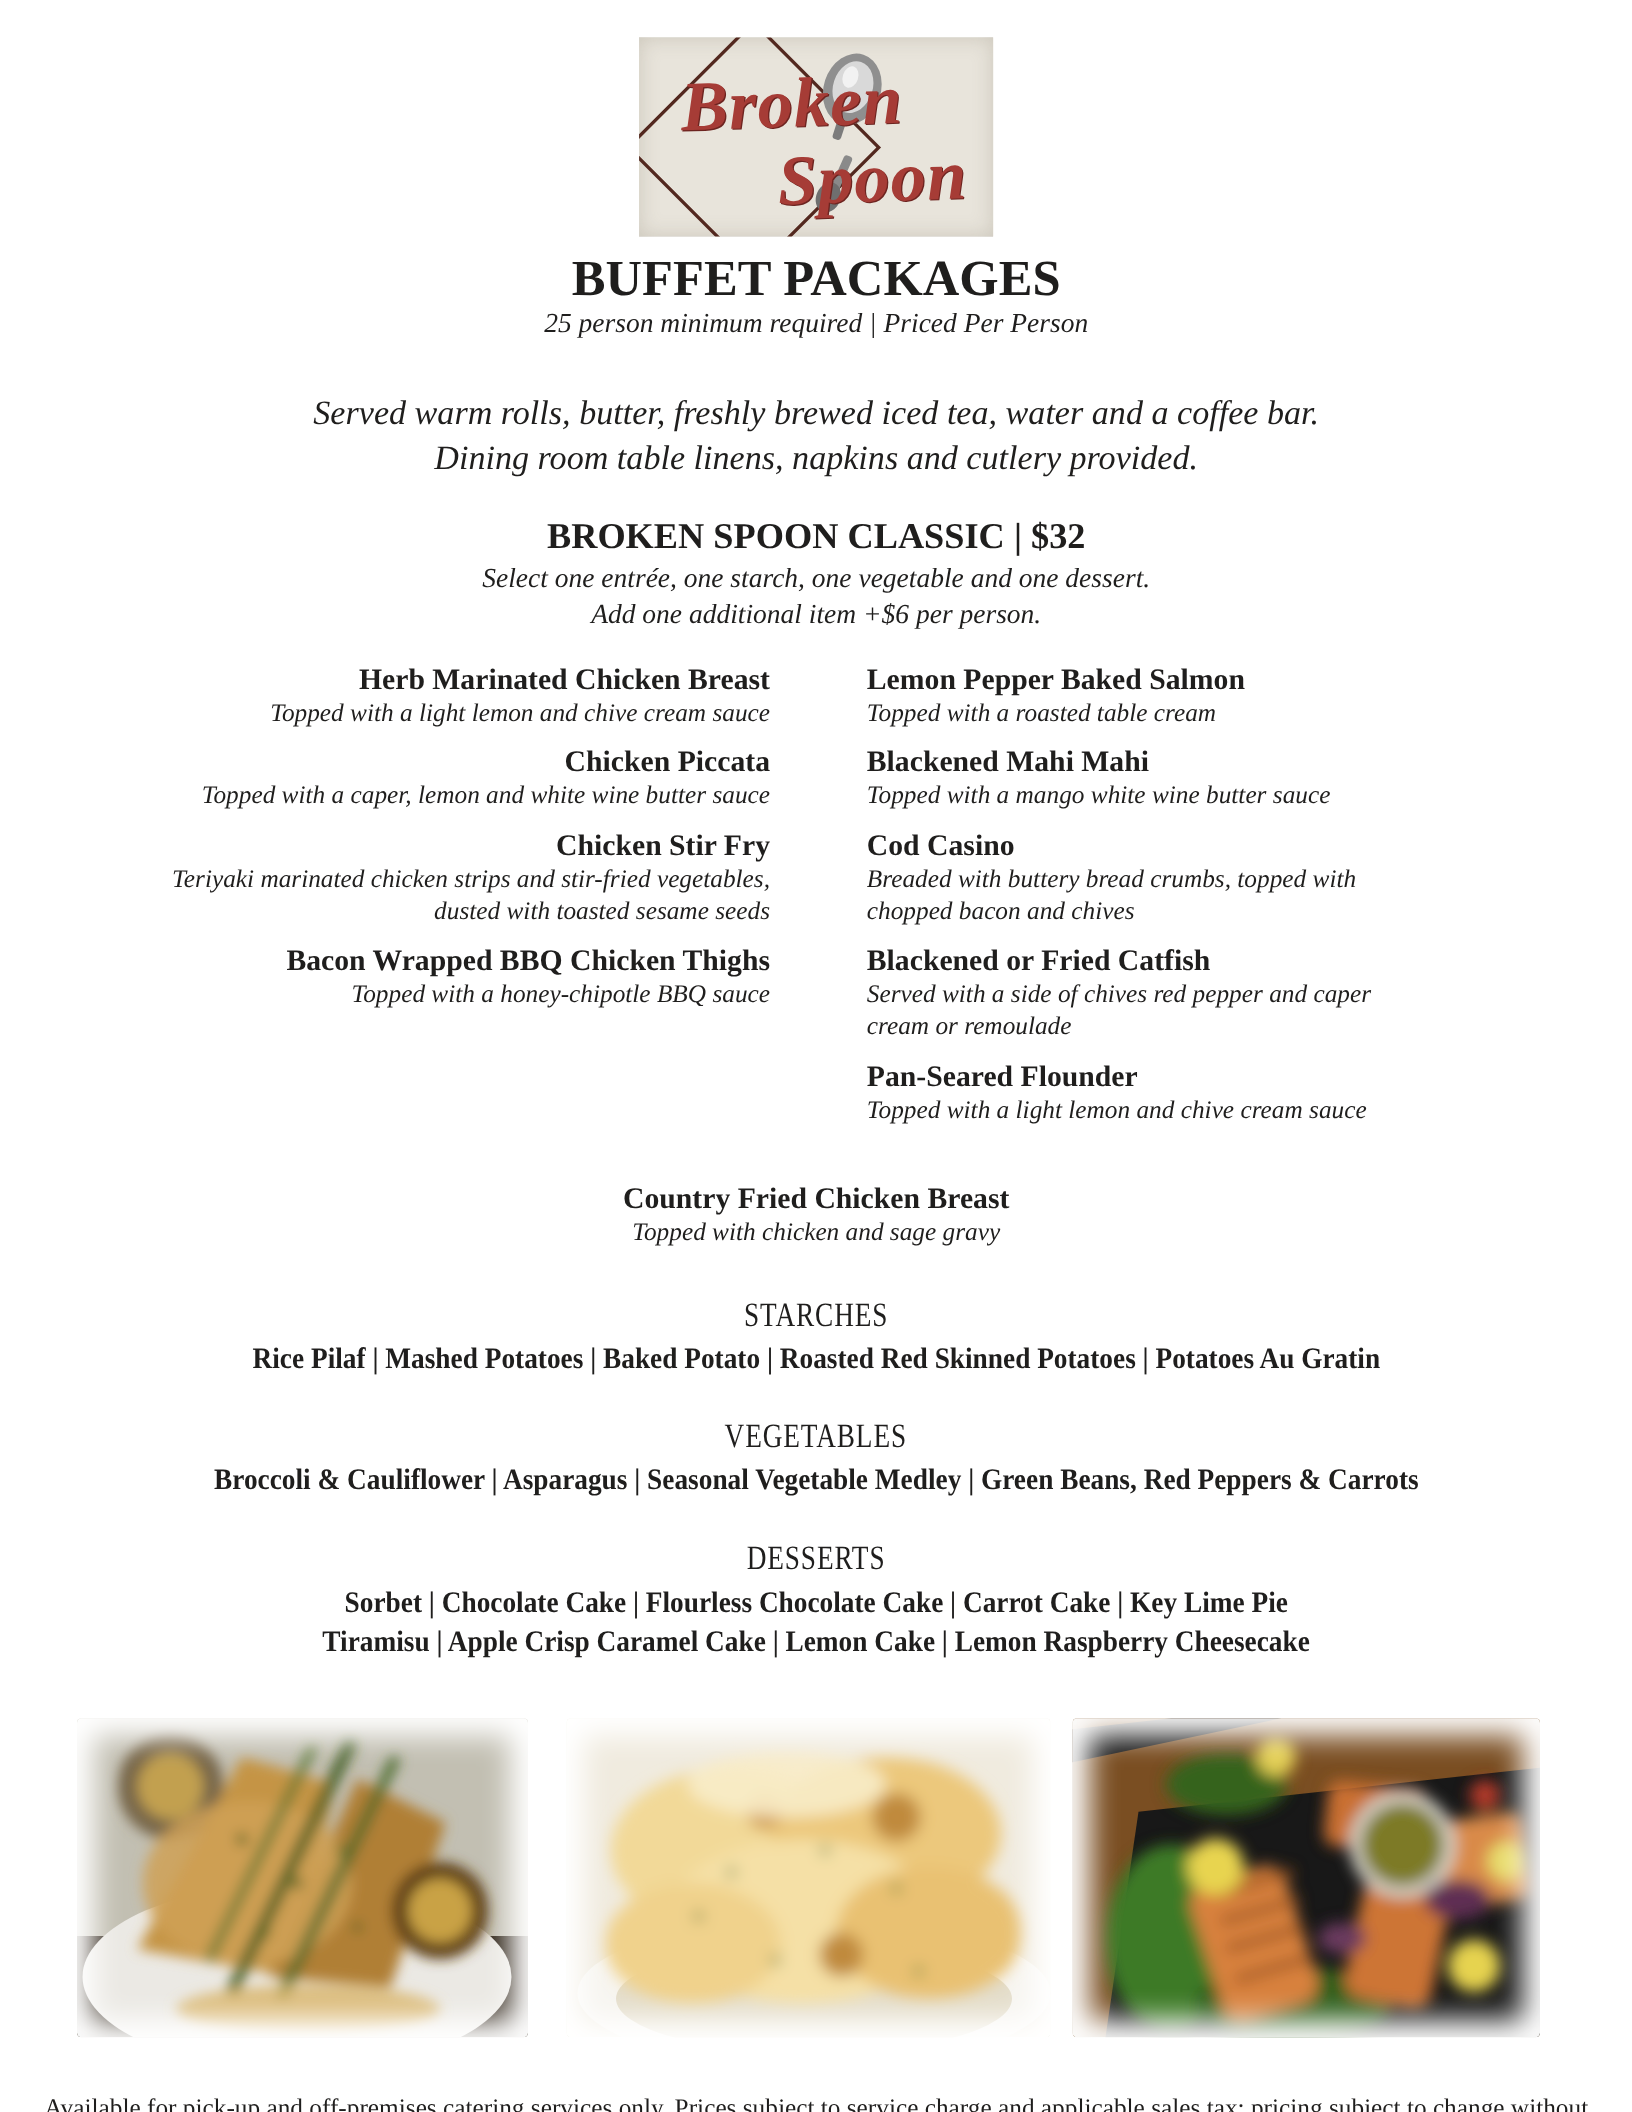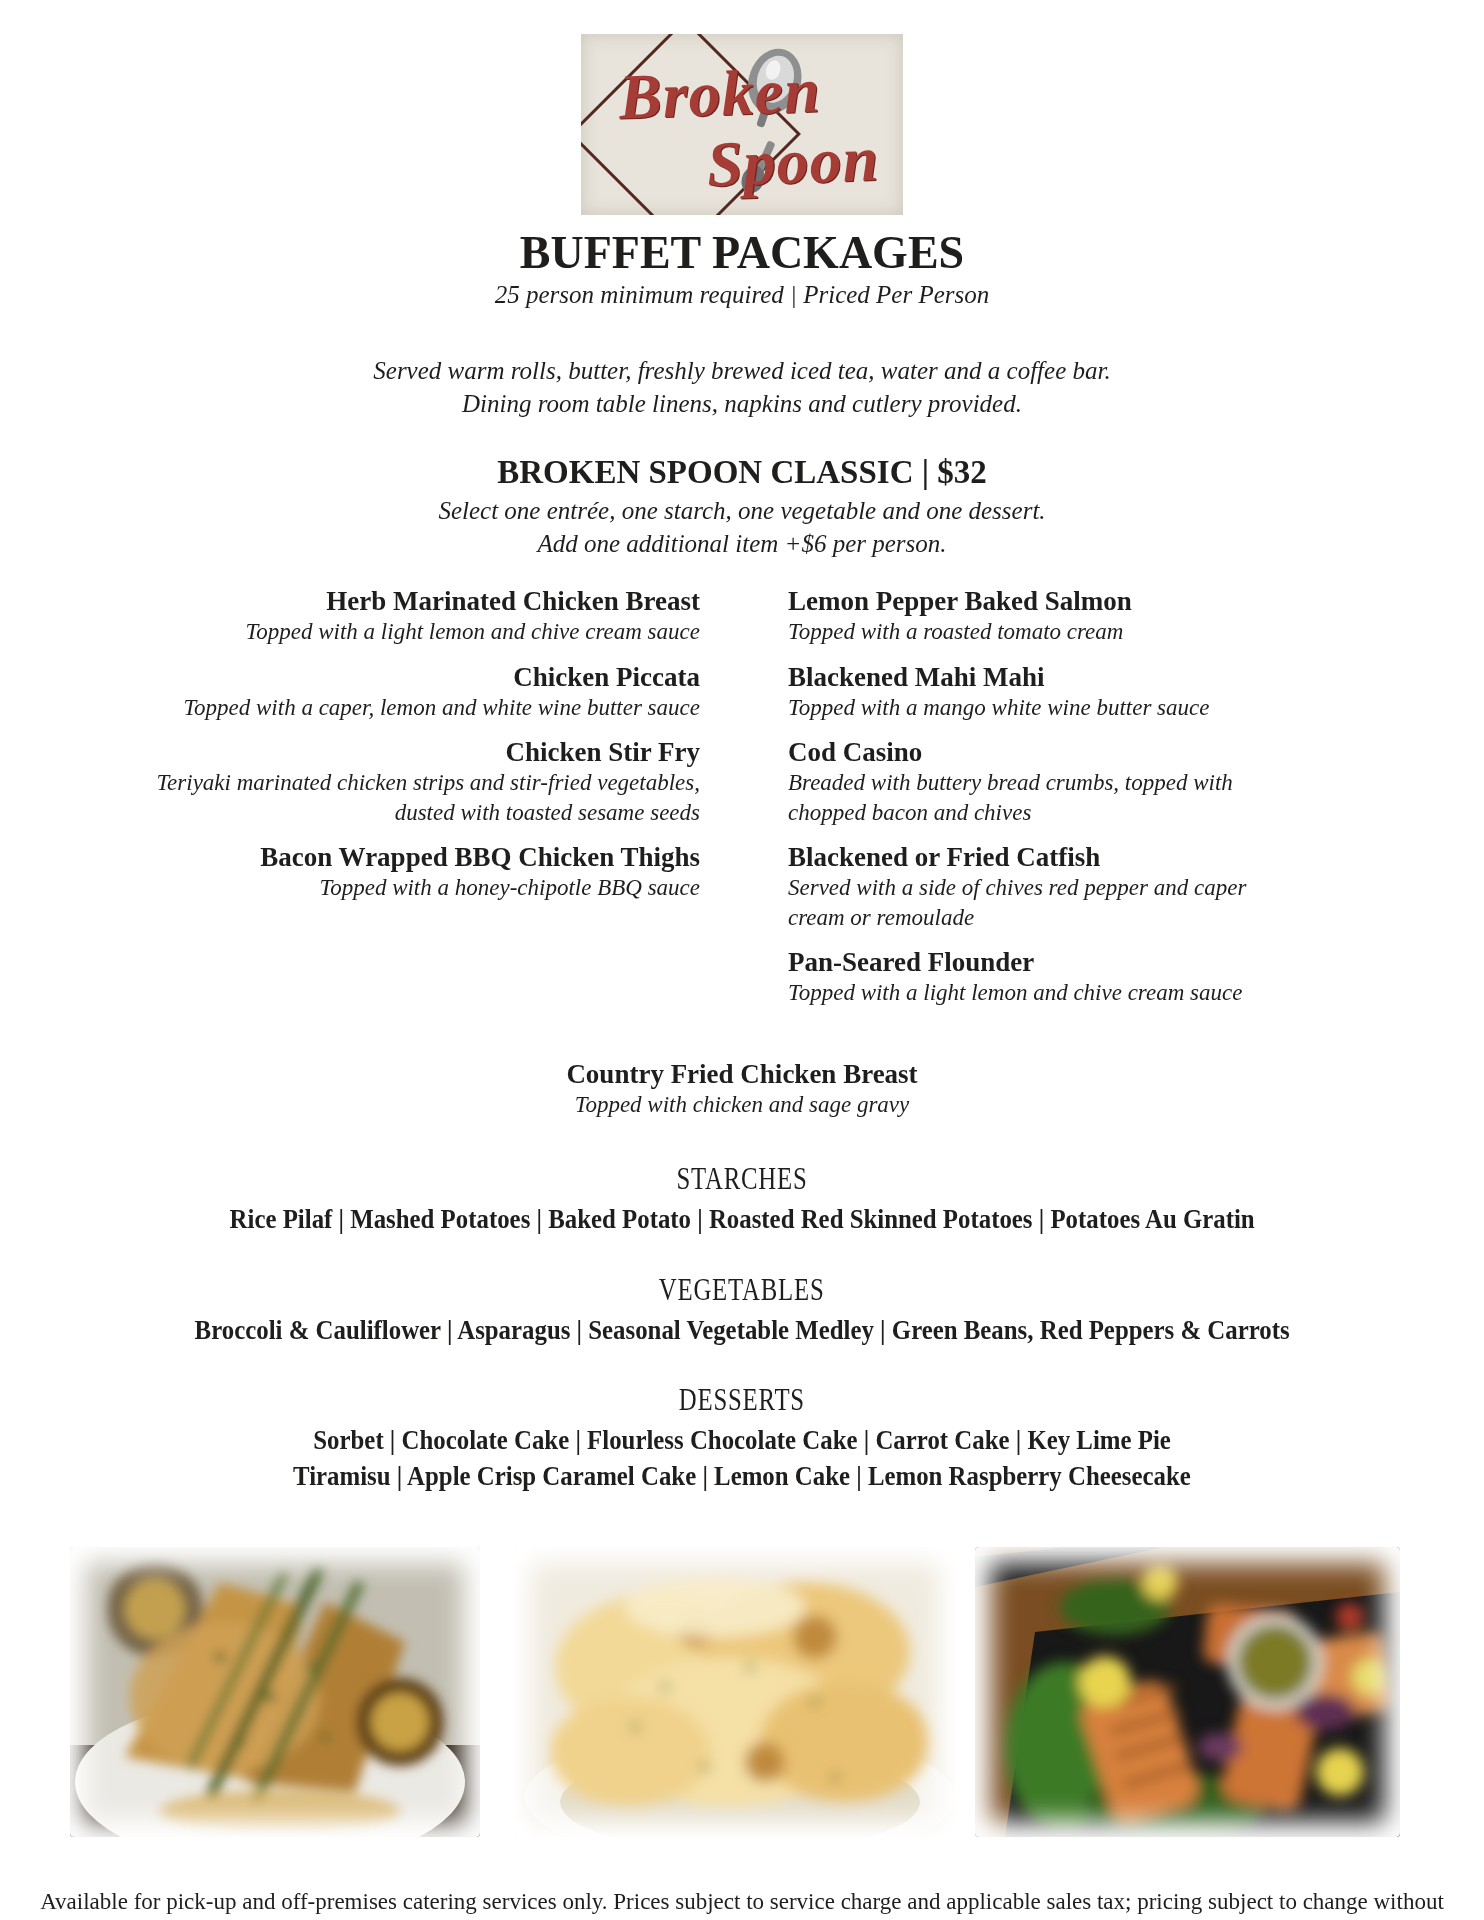--- a/index.html
+++ b/index.html
@@ -39,21 +39,21 @@
   .logo-word2{left:126px;top:96px;font-size:64px;transform:rotate(-2deg);}
   .logo-spoon{position:absolute;left:142px;top:8px;}
 
   
   .doc-title{
     margin-top:14px;
     font-size:46px;font-weight:bold;line-height:1.05;
     letter-spacing:0px;
   }
   .doc-subtitle{margin-top:4px;font-size:25px;font-style:italic;}
-  .included{margin-top:46px;font-size:25px;font-style:italic;line-height:1.3;}
+  .included{margin-top:46px;font-size:31px;font-style:italic;line-height:1.3;}
   .pkg-title{margin-top:34px;font-size:33px;font-weight:bold;}
   .pkg-note{margin-top:4px;font-size:25px;font-style:italic;line-height:1.3;text-align:center;}
 
   
   .entrees{
     display:flex;
     margin-top:26px;
     margin-left:125px;
   }
   .col-left{width:575px;text-align:right;}
@@ -162,21 +162,21 @@
         <div class="entree-desc">Teriyaki marinated chicken strips and stir-fried vegetables, dusted with toasted sesame seeds</div>
       </div>
       <div class="entree">
         <div class="entree-name">Bacon Wrapped BBQ Chicken Thighs</div>
         <div class="entree-desc">Topped with a honey-chipotle BBQ sauce</div>
       </div>
     </div>
     <div class="col-right">
       <div class="entree">
         <div class="entree-name">Lemon Pepper Baked Salmon</div>
-        <div class="entree-desc">Topped with a roasted tomato cream</div>
+        <div class="entree-desc">Topped with a roasted table cream</div>
       </div>
       <div class="entree">
         <div class="entree-name">Blackened Mahi Mahi</div>
         <div class="entree-desc">Topped with a mango white wine butter sauce</div>
       </div>
       <div class="entree">
         <div class="entree-name">Cod Casino</div>
         <div class="entree-desc">Breaded with buttery bread crumbs, topped with chopped bacon and chives</div>
       </div>
       <div class="entree">

